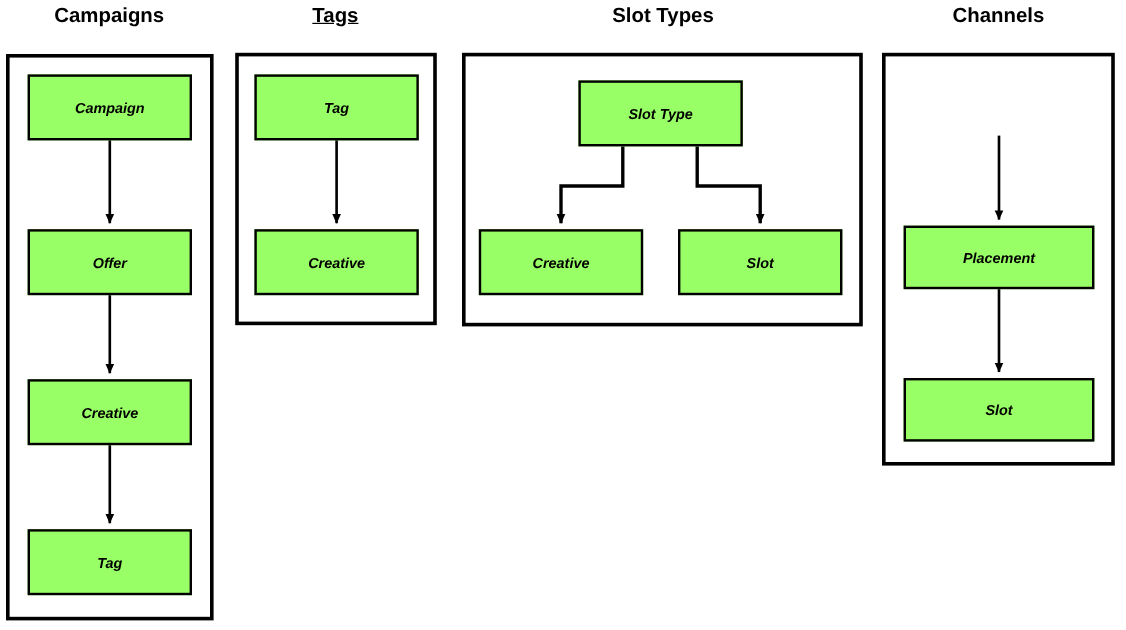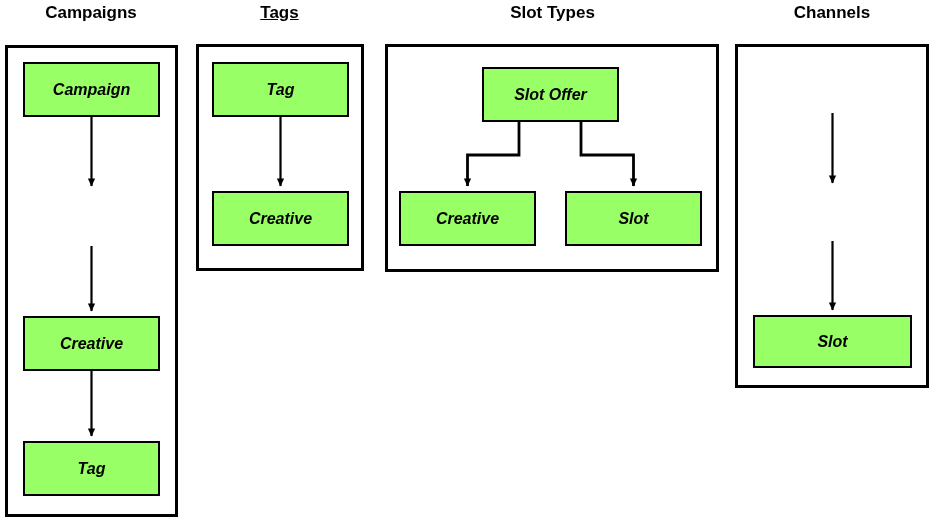--- a/index.html
+++ b/index.html
@@ -49,21 +49,21 @@
     box-sizing: border-box;
     display: flex;
     align-items: center;
     justify-content: center;
   }
 
   .entity-label {
     font-family: "Liberation Sans", sans-serif;
     font-style: italic;
     font-weight: bold;
-    font-size: 16px;
+    font-size: 12px;
     color: #000000;
     white-space: nowrap;
     text-align: center;
     line-height: 1;
     user-select: none;
   }
 
   .connector-svg {
     position: absolute;
     left: 0; top: 0;
@@ -79,20 +79,23 @@
 <div id="diagram-root">
 
   <div class="group-title" style="left:5px; top:3px; width:172px;">Campaigns</div>
 
   <div class="group-box" style="left:5px; top:45px; width:173px; height:472px;"></div>
 
   <div class="entity-box" style="left:23px; top:62px; width:137px; height:55px;">
     <span class="entity-label">Campaign</span>
   </div>
 
+  <div class="entity-box" style="left:23px; top:191px; width:137px; height:55px;">
+    <span class="entity-label">Offer</span>
+  </div>
 
   <div class="entity-box" style="left:23px; top:316px; width:137px; height:55px;">
     <span class="entity-label">Creative</span>
   </div>
 
   <div class="entity-box" style="left:23px; top:441px; width:137px; height:55px;">
     <span class="entity-label">Tag</span>
   </div>
 
   <div class="group-title" style="left:196px; top:3px; width:167px;text-decoration:underline;">Tags</div>
@@ -105,36 +108,39 @@
 
   <div class="entity-box" style="left:212px; top:191px; width:137px; height:55px;">
     <span class="entity-label">Creative</span>
   </div>
 
   <div class="group-title" style="left:385px; top:3px; width:335px;text-align:center;">Slot Types</div>
 
   <div class="group-box" style="left:385px; top:44px; width:334px; height:228px;"></div>
 
   <div class="entity-box" style="left:482px; top:67px; width:137px; height:55px;">
-    <span class="entity-label">Slot Offer</span>
+    <span class="entity-label">Slot Type</span>
   </div>
 
   <div class="entity-box" style="left:399px; top:191px; width:137px; height:55px;">
     <span class="entity-label">Creative</span>
   </div>
 
   <div class="entity-box" style="left:565px; top:191px; width:137px; height:55px;">
     <span class="entity-label">Slot</span>
   </div>
 
   <div class="group-title" style="left:735px; top:3px; width:194px;">Channels</div>
 
   <div class="group-box" style="left:735px; top:44px; width:194px; height:344px;"></div>
 
 
+  <div class="entity-box" style="left:753px; top:188px; width:159px; height:53px;">
+    <span class="entity-label">Placement</span>
+  </div>
 
   <div class="entity-box" style="left:753px; top:315px; width:159px; height:53px;">
     <span class="entity-label">Slot</span>
   </div>
 
   <svg class="connector-svg" viewBox="0 0 938 525" width="938" height="525">
     <defs>
       <marker id="arrowhead" markerWidth="9" markerHeight="9" refX="7.6" refY="4" orient="auto" markerUnits="userSpaceOnUse">
         <path d="M0,0.4 L8,4 L0,7.6 z" fill="#000000"></path>
       </marker>

